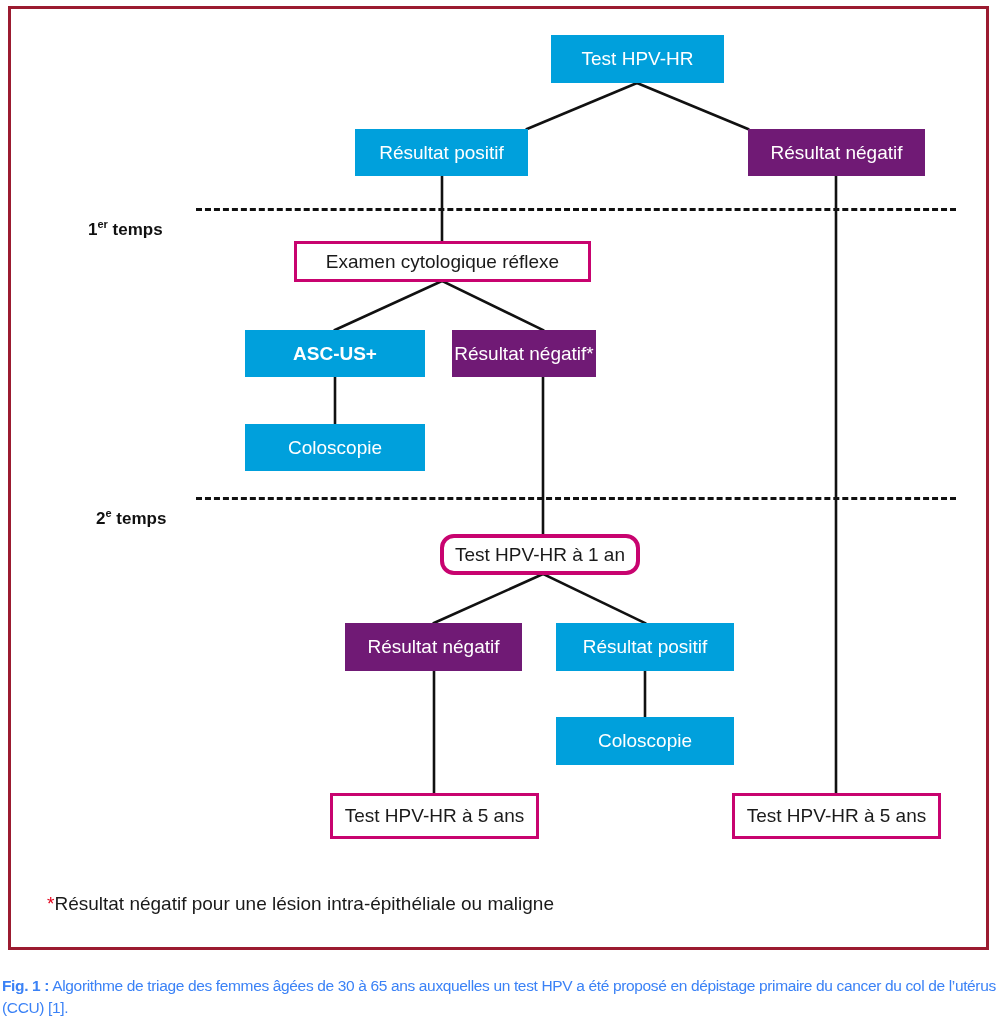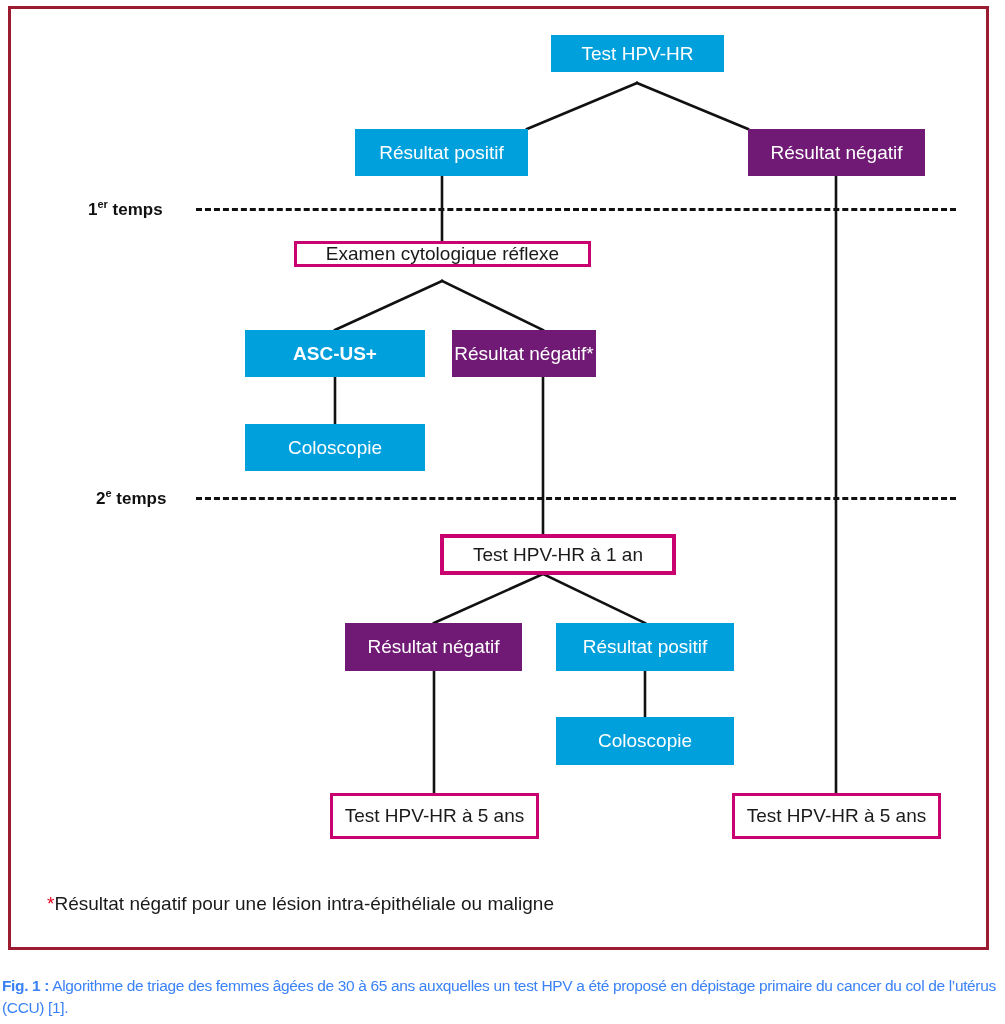--- a/index.html
+++ b/index.html
@@ -44,20 +44,21 @@
     border:3px solid #C8036F;
     font-size:19px;
   }
   .node.outline.thick{border-width:4px;}
 
   
   .phase-label{
     position:absolute;
     font-size:17px;font-weight:bold;color:#111111;
     white-space:nowrap;
+    margin-top:20px;
   }
   .phase-label sup{font-size:11px;vertical-align:super;font-weight:bold;}
 
   .dash-line{
     position:absolute;
     height:0;
     border-top:3px dashed #111111;
   }
 
   
@@ -118,35 +119,35 @@
   <div class="dash-line" style="left:196px;top:497px;width:760px;"></div>
 
   <div class="phase-label" style="left:88px;top:198px;">
     <span>1</span><sup>er</sup><span> temps</span>
   </div>
 
   <div class="phase-label" style="left:96px;top:487px;">
     <span>2</span><sup>e</sup><span> temps</span>
   </div>
 
-  <div class="node blue" style="left:551px;top:35px;width:173px;height:37px;">Test HPV-HR</div>
+  <div class="node blue" style="left:551px;top:35px;width:173px;height:48px;">Test HPV-HR</div>
 
   <div class="node blue" style="left:355px;top:129px;width:173px;height:47px;">Résultat positif</div>
 
   <div class="node magenta" style="left:748px;top:129px;width:177px;height:47px;">Résultat négatif</div>
 
-  <div class="node outline" style="left:294px;top:241px;width:297px;height:26px;">Examen cytologique réflexe</div>
+  <div class="node outline" style="left:294px;top:241px;width:297px;height:41px;">Examen cytologique réflexe</div>
 
   <div class="node blue" style="left:245px;top:330px;width:180px;height:47px;font-weight:bold;">ASC-US+</div>
 
   <div class="node magenta" style="left:452px;top:330px;width:144px;height:47px;">Résultat négatif*</div>
 
   <div class="node blue" style="left:245px;top:424px;width:180px;height:47px;">Coloscopie</div>
 
-  <div class="node outline thick" style="left:440px;top:534px;width:236px;height:41px;">Test HPV-HR à 1 an</div>
+  <div class="node outline thick" style="left:440px;top:534px;width:200px;height:41px;border-radius:14px;">Test HPV-HR à 1 an</div>
 
   <div class="node magenta" style="left:345px;top:623px;width:177px;height:48px;">Résultat négatif</div>
 
   <div class="node blue" style="left:556px;top:623px;width:178px;height:48px;">Résultat positif</div>
 
   <div class="node blue" style="left:556px;top:717px;width:178px;height:48px;">Coloscopie</div>
 
   <div class="node outline" style="left:330px;top:793px;width:209px;height:46px;">Test HPV-HR à 5 ans</div>
 
   <div class="node outline" style="left:732px;top:793px;width:209px;height:46px;">Test HPV-HR à 5 ans</div>

